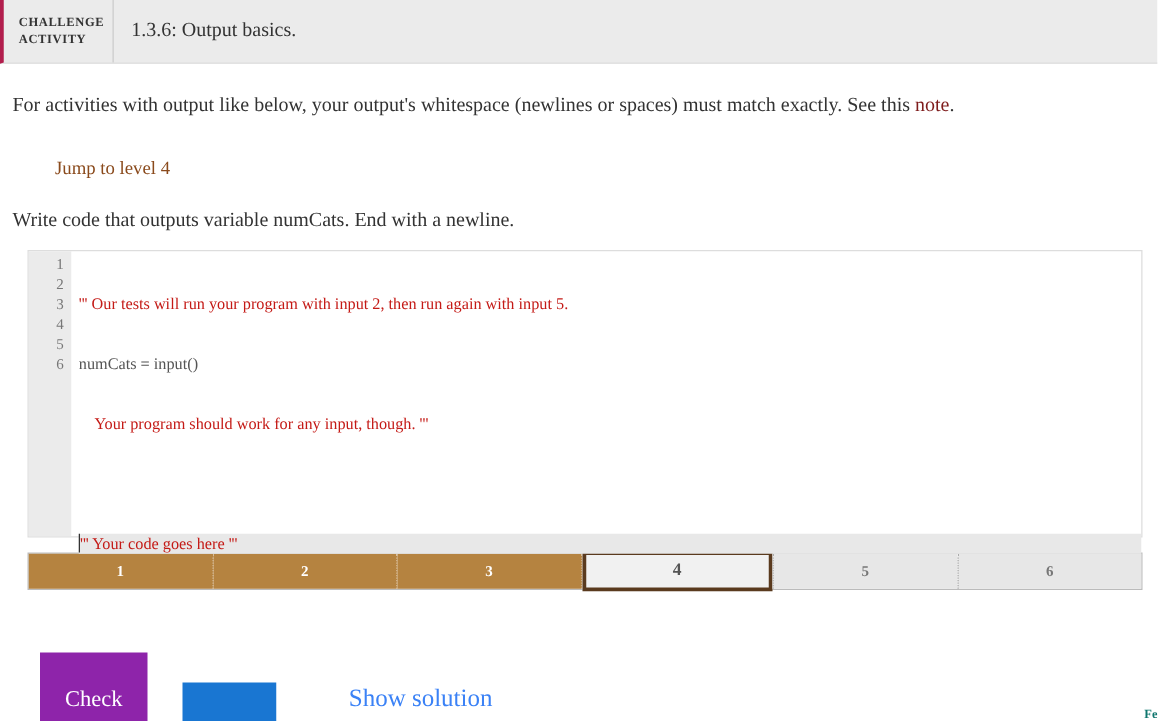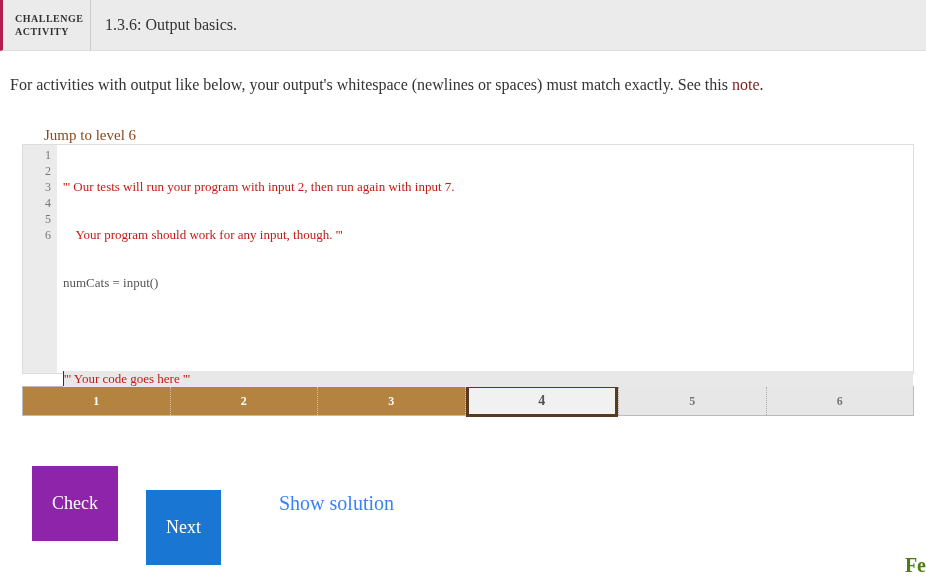--- a/index.html
+++ b/index.html
@@ -161,56 +161,57 @@
     .show-solution {
       color: #3b82f6;
       font-size: 20px;
       text-decoration: none;
       margin-left: 30px;
     }
     .fe-text {
       position: absolute;
       bottom: 0;
       right: 0;
-      color: #4d7c0f;
-      font-size: 20px;
+      color: #0f766e;
+      font-size: 10px;
       font-weight: 700;
     }
   </style>
 </head>
 <body>
 
 <div class="container">
 
   <div class="header-bar">
     <div class="challenge-label">CHALLENGE ACTIVITY</div>
     <div class="activity-title">1.3.6: Output basics.</div>
   </div>
 
   <div class="content">
     <p class="intro-text">
       <span>For activities with output like below, your output's whitespace (newlines or spaces) must match exactly. See this </span><a href="#">note</a><span>.</span>
     </p>
 
-    <a href="#" class="jump-link">Jump to level 6</a>
-
+    <a href="#" class="jump-link">Jump to level 4</a>
+
+    <p class="prompt">Write code that outputs variable numCats. End with a newline.</p>
 
     <div class="editor">
       <div class="gutter">
         <div>1</div>
         <div>2</div>
         <div>3</div>
         <div>4</div>
         <div>5</div>
         <div>6</div>
       </div>
       <div class="code-area">
-        <div class="code-line"><span class="str">''' Our tests will run your program with input 2, then run again with input 7.</span></div>
+        <div class="code-line"><span class="str">''' Our tests will run your program with input 2, then run again with input 5.</span></div>
+        <div class="code-line"><span class="plain">numCats = input()</span></div>
         <div class="code-line"><span class="str">    Your program should work for any input, though. '''</span></div>
-        <div class="code-line"><span class="plain">numCats = input()</span></div>
         <div class="code-line"><span class="plain"></span></div>
         <div class="code-line highlighted-line"><span class="cursor"></span><span class="str">''' Your code goes here '''</span></div>
         <div class="code-line"><span class="plain"></span></div>
       </div>
     </div>
 
     <div class="progress-bar">
       <div class="progress-cell done">1</div>
       <div class="progress-cell done">2</div>
       <div class="progress-cell done">3</div>

